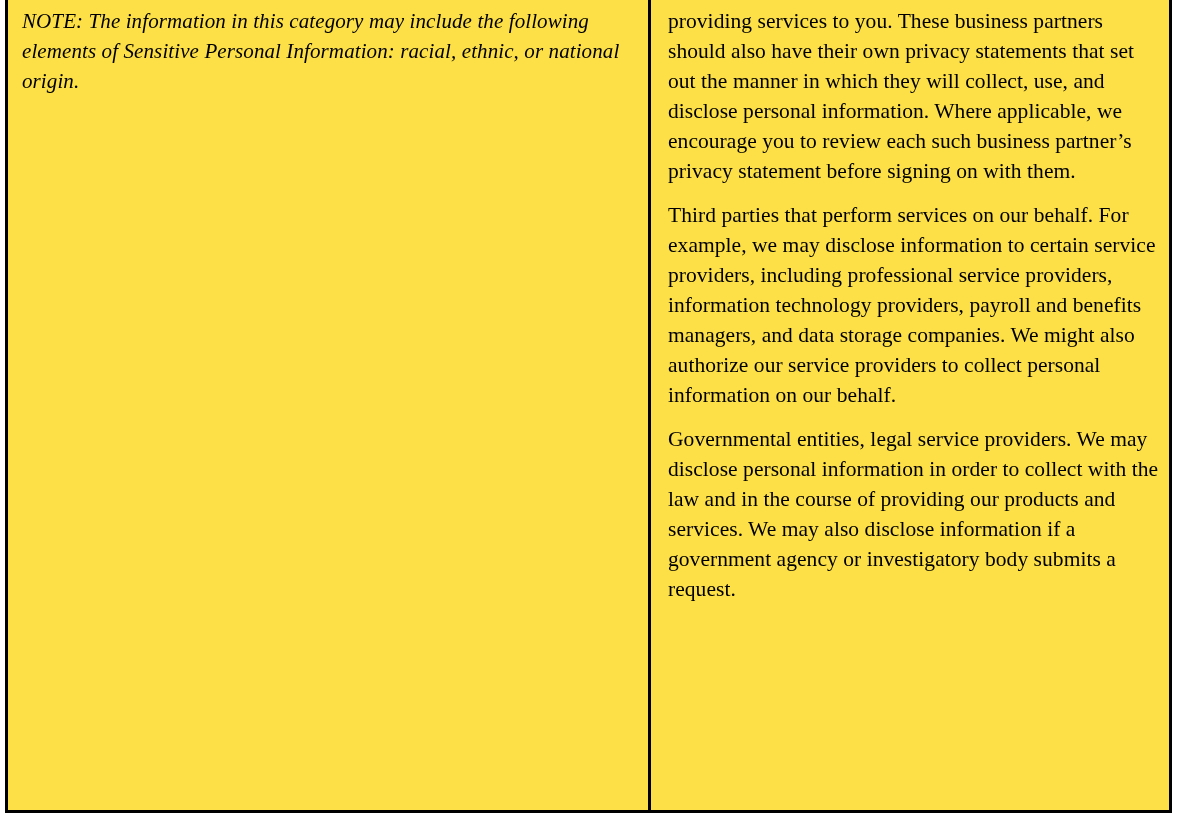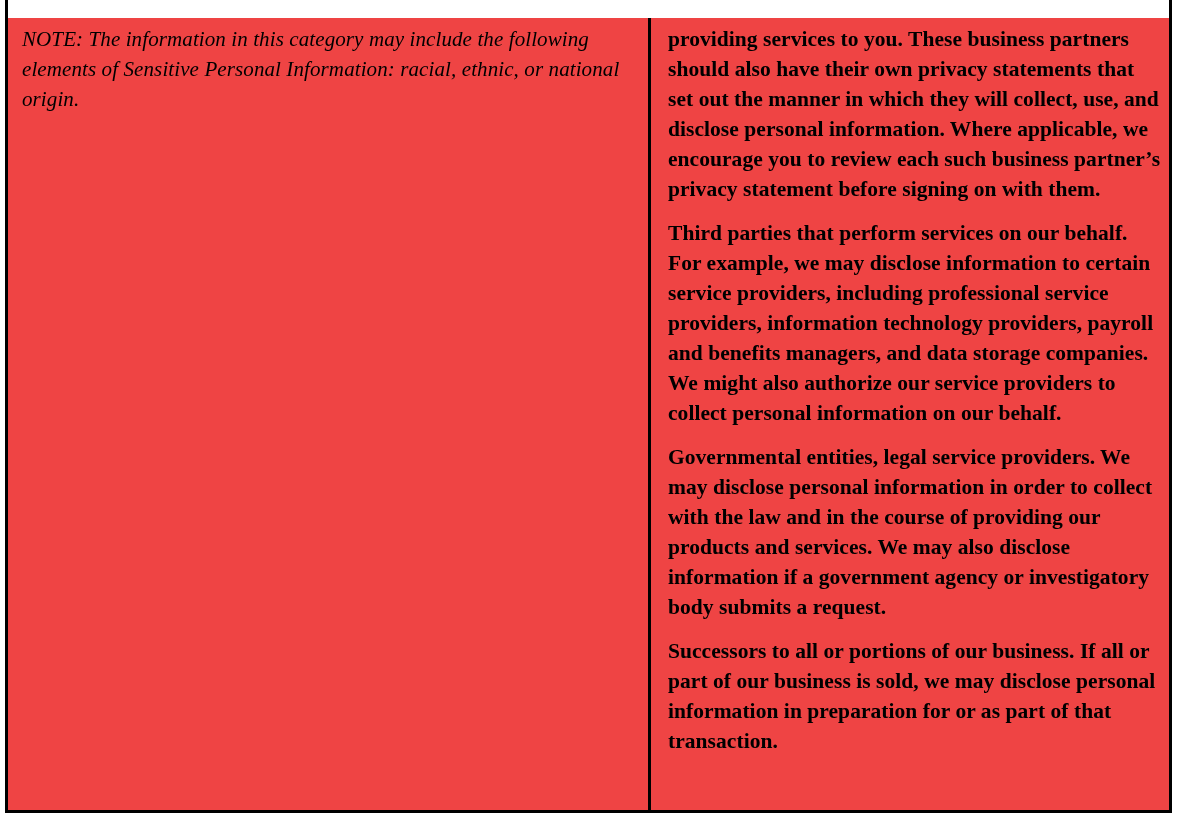--- a/index.html
+++ b/index.html
@@ -36,36 +36,34 @@
     border-right: 3px solid #000000;
     border-bottom: 3px solid #000000;
     border-top: 0;   
     display: flex;
     align-items: stretch;
     background: #ffffff;
   }
 
   .cell {
     box-sizing: border-box;
-    background: #ef4444;
+    background: #fde047;
     overflow: hidden;
-    margin-top: 18px;
   }
 
   .cell-left {
     width: 643px;
     flex: 0 0 643px;
     border-right: 3px solid #000000;
     padding: 6px 14px 8px 14px;
   }
 
   .cell-right {
     flex: 1 1 auto;
     padding: 6px 8px 8px 17px;
-    font-weight: bold;
   }
 
   
   .note-text {
     margin: 0;
     font-size: 21px;
     line-height: 30px;
     font-style: italic;
     text-align: left;
     letter-spacing: 0.1px;
@@ -90,18 +88,17 @@
   <div class="doc-table">
 
     <div class="cell cell-left">
       <p class="note-text">NOTE: The information in this category may include the following elements of Sensitive Personal Information: racial, ethnic, or national origin.</p>
     </div>
 
     <div class="cell cell-right">
       <p class="body-par">providing services to you. These business partners should also have their own privacy statements that set out the manner in which they will collect, use, and disclose personal information. Where applicable, we encourage you to review each such business partner’s privacy statement before signing on with them.</p>
       <p class="body-par">Third parties that perform services on our behalf. For example, we may disclose information to certain service providers, including professional service providers, information technology providers, payroll and benefits managers, and data storage companies. We might also authorize our service providers to collect personal information on our behalf.</p>
       <p class="body-par">Governmental entities, legal service providers. We may disclose personal information in order to collect with the law and in the course of providing our products and services. We may also disclose information if a government agency or investigatory body submits a request.</p>
-      <p class="body-par">Successors to all or portions of our business. If all or part of our business is sold, we may disclose personal information in preparation for or as part of that transaction.</p>
     </div>
 
   </div>
 
 </div>
 
 </body></html>

